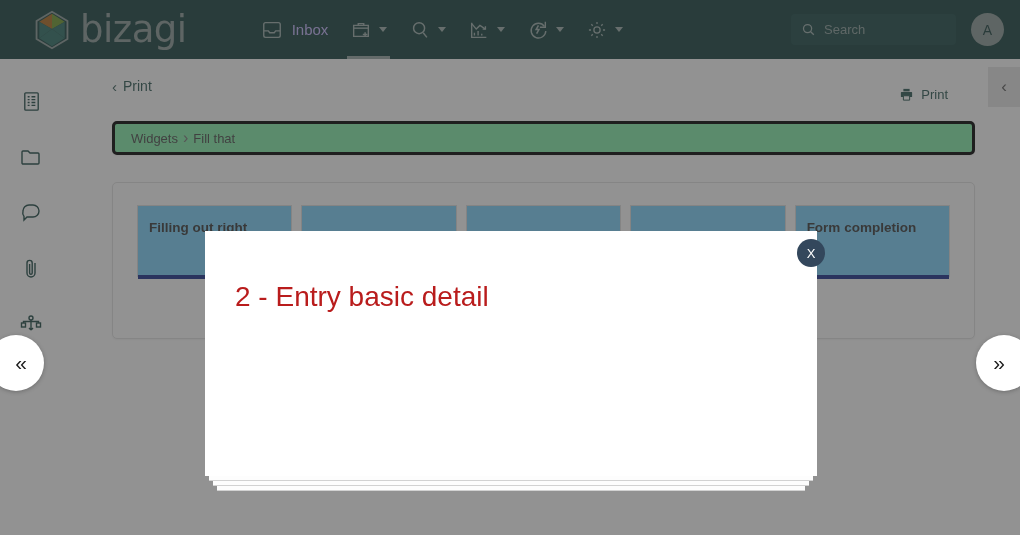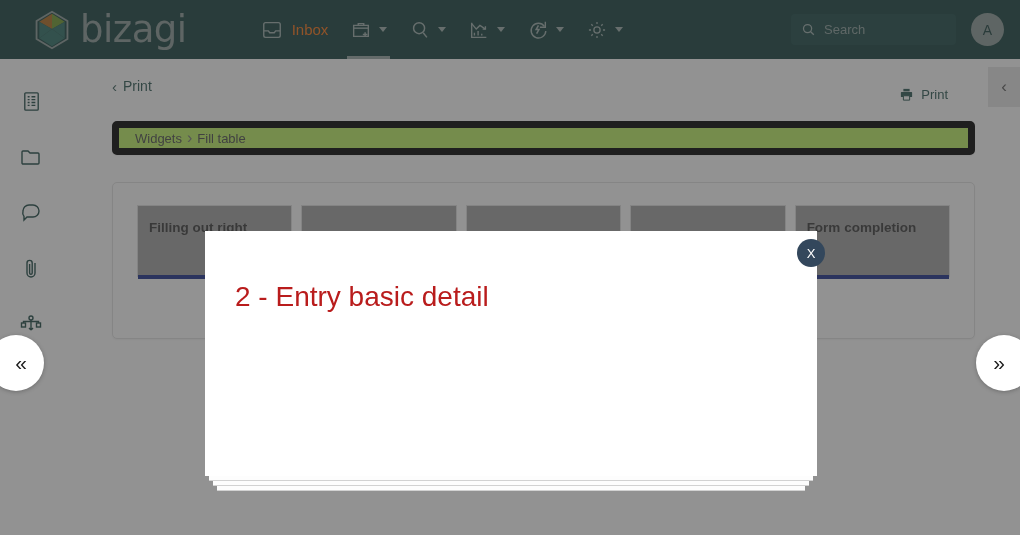--- a/index.html
+++ b/index.html
@@ -27,21 +27,21 @@
     color: #8d9b99;
     font-family: "DejaVu Sans", sans-serif;
     font-weight: 400;
   }
   .nav-items { display: flex; align-items: center; margin-left: 63px; height: 59px; }
   .nav-item {
     display: flex; align-items: center; height: 59px;
     padding: 0 11px; color: #9fb0ae; cursor: pointer;
     position: relative;
   }
-  .nav-item .lbl { font-size: 15px; margin-left: 9px; color: #f97316; }
+  .nav-item .lbl { font-size: 15px; margin-left: 9px; color: #c4b5fd; }
   .nav-item.active::after {
     content: ""; position: absolute; bottom: 0; left: 8px; right: 8px;
     height: 3px; background: #9aa9a7;
   }
   .caret {
     width: 0; height: 0; margin-left: 7px;
     border-left: 4.5px solid transparent;
     border-right: 4.5px solid transparent;
     border-top: 5.5px solid #9fb0ae;
   }
@@ -104,42 +104,42 @@
     position: absolute; right: 0; top: 8px;
     width: 32px; height: 40px;
     background: #e7e7e7;
     display: flex; align-items: center; justify-content: center;
     cursor: pointer; color: #5b5b5b; font-size: 17px;
   }
 
   .breadcrumb-card {
     margin: 8px 45px 0 50px;
     height: 34px;
-    border: 7px solid #000000; border-radius: 5px;
-    background: #bef264;
+    border: 3px solid #000000; border-radius: 5px;
+    background: #86efac;
     display: flex; align-items: center; padding: 0 16px;
     box-shadow: 0 1px 2px rgba(0,0,0,0.05);
   }
   .breadcrumb-card .crumb { font-size: 13px; color: #4d4d4d; }
   .breadcrumb-card .sep { margin: 0 5px; color: #7a7a7a; }
 
   .tabs-card {
     margin: 27px 45px 0 50px;
     height: 157px;
     border: 1px solid #e3e3e3; border-radius: 5px;
     background: #fff;
     box-shadow: 0 1px 2px rgba(0,0,0,0.05);
     padding: 22px 24px 0 24px;
   }
   .tabs-row { display: flex; gap: 9px; }
   .tab-card {
     flex: 1 1 0; min-width: 0;
     height: 72px;
     border: 1px solid #e0e0e0;
-    background: #a3a3a3;
+    background: #7dd3fc;
     position: relative;
     padding: 12px 11px 0 11px;
   }
   .tab-card .t-label {
     font-size: 13.5px; line-height: 1.55; color: #3b3b3b;
     font-weight: bold;
     overflow: hidden;
   }
   .tab-card.done::after {
     content: ""; position: absolute;
@@ -369,21 +369,21 @@
       </div>
 
       <div class="collapse-right">
         <span>‹</span>
       </div>
     </div>
 
     <div class="breadcrumb-card">
       <span class="crumb">Widgets</span>
       <span class="sep">›</span>
-      <span class="crumb">Fill table</span>
+      <span class="crumb">Fill that</span>
     </div>
 
     <div class="tabs-card">
       <div class="tabs-row">
         <div class="tab-card done">
           <div class="t-label">Filling out right</div>
         </div>
         <div class="tab-card">
           <div class="t-label"></div>
         </div>

